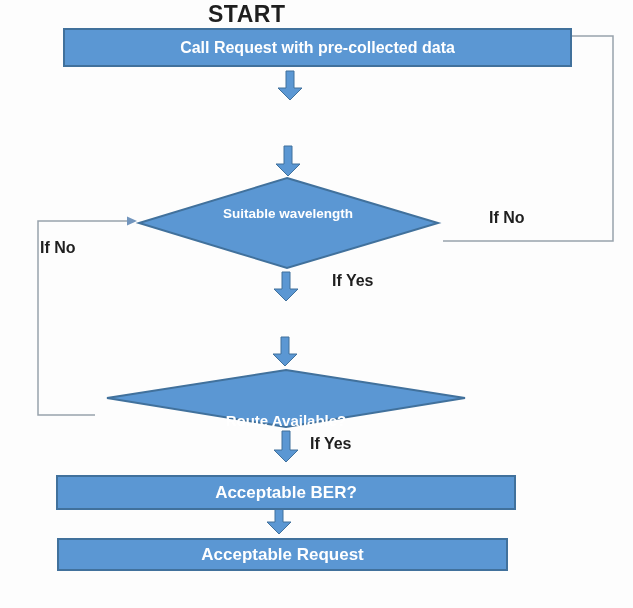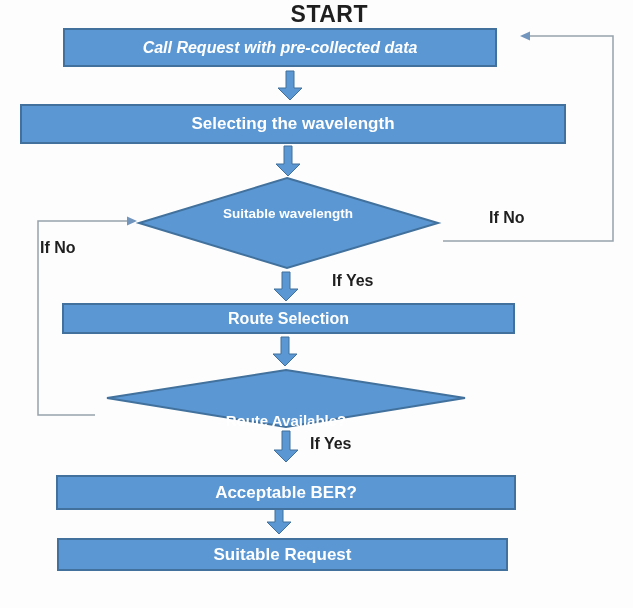--- a/index.html
+++ b/index.html
@@ -38,21 +38,21 @@
   .diamond-text{
     position:absolute;
     color:var(--shape-text);
     font-weight:bold;
     text-align:center;
   }
   .terminal{
     position:absolute;
     color:var(--label-text);
     font-weight:bold;font-size:23px;
-    text-align:right;letter-spacing:0.5px;
+    text-align:left;letter-spacing:0.5px;
   }
   .edge-label{
     position:absolute;
     color:var(--label-text);
     font-weight:bold;font-size:16px;
     white-space:nowrap;
   }
 </style>
 </head>
 <body>
@@ -73,38 +73,32 @@
     <path class="block-arrow" d="M281,337 H289 V354 H297 L285,366 L273,354 H281 Z"></path>
     <path class="block-arrow" d="M282,431 H290 V450 H298 L286,462 L274,450 H282 Z"></path>
     <path class="block-arrow" d="M275,504 H283 V522 H291 L279,534 L267,522 H275 Z"></path>
 
     <polygon class="diamond" points="287,178 438,223 287,268 139,223"></polygon>
     <polygon class="diamond" points="286,370 465,398 286,427 107,398"></polygon>
   </svg>
 
   <div class="terminal" style="left:208px;top:1px;width:160px;">START</div>
 
-  <div class="node" style="left:63px;top:28px;width:434px;height:39px;font-size:16px;font-style:italic;">
+  <div class="node" style="left:63px;top:28px;width:509px;height:39px;font-size:16px;">
     <span>Call Request with pre-collected data</span>
   </div>
 
-  <div class="node" style="left:20px;top:104px;width:546px;height:40px;">
-    <span>Selecting the wavelength</span>
-  </div>
 
-  <div class="node" style="left:62px;top:303px;width:453px;height:31px;font-size:16px;">
-    <span>Route Selection</span>
-  </div>
 
   <div class="node" style="left:56px;top:465px;width:460px;height:35px;margin-top:10px;">
     <span>Acceptable BER?</span>
   </div>
 
   <div class="node" style="left:57px;top:538px;width:451px;height:33px;">
-    <span>Suitable Request</span>
+    <span>Acceptable Request</span>
   </div>
 
   <div class="diamond-text" style="left:168px;top:203px;width:240px;font-size:13.5px;line-height:1.6;">
     <div>Suitable wavelength</div>
   </div>
 
   <div class="diamond-text" style="left:166px;top:389px;width:240px;font-size:15px;margin-top:23px;">Route Available?</div>
 
   <div class="edge-label" style="left:489px;top:209px;">If No</div>
   <div class="edge-label" style="left:40px;top:239px;">If No</div>

